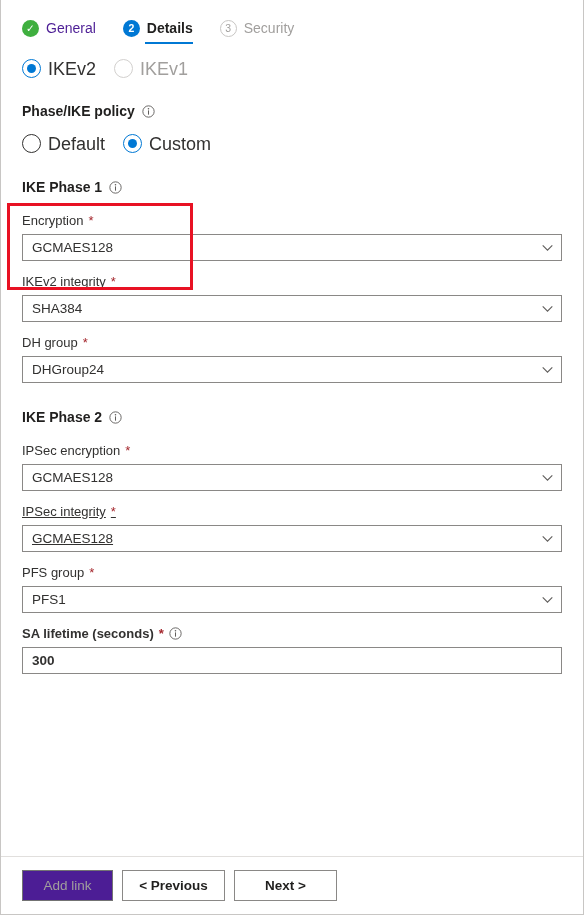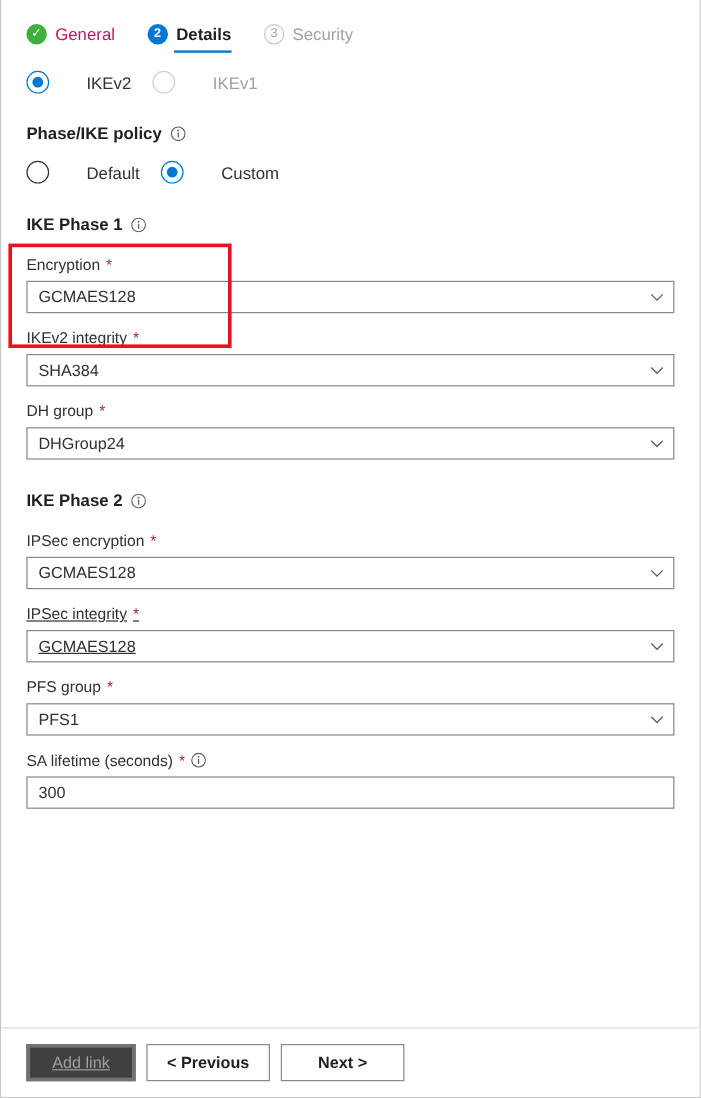--- a/index.html
+++ b/index.html
@@ -69,21 +69,21 @@
   .tab {
     display: flex;
     align-items: center;
     gap: 7px;
     padding-bottom: 7px;
     position: relative;
     cursor: pointer;
     font-size: 14px;
   }
   .tab-label { line-height: 18px; }
-  .tab.done .tab-label { color: #be185d; font-weight: 400; }
+  .tab.done .tab-label { color: #4c1d95; font-weight: 400; }
   .tab.active .tab-label { color: #201f1e; font-weight: 700; }
   .tab.disabled .tab-label { color: #a19f9d; font-weight: 400; }
   .tab.active::after {
     content: "";
     position: absolute;
     left: 22px;
     right: 0;
     bottom: 0;
     height: 2.5px;
     background: #0078d4;
@@ -160,21 +160,21 @@
     left: 50%;
     top: 50%;
     width: 9px;
     height: 9px;
     margin-left: -4.5px;
     margin-top: -4.5px;
     border-radius: 50%;
     background: #0078d4;
   }
   .radio.disabled { border-color: #d2d0ce; }
-  .radio-label { font-size: 14px; color: #323130; line-height: 18px; margin-left: 24px; }
+  .radio-label { font-size: 18px; color: #323130; line-height: 18px; }
   .radio-label.disabled { color: #a19f9d; }
 
   .field { }
   .field-label {
     font-size: 13px;
     color: #323130;
     line-height: 17px;
     margin-bottom: 5px;
     display: flex;
     align-items: center;
@@ -238,27 +238,26 @@
     align-items: center;
     justify-content: center;
     padding: 0 15px;
     background: #ffffff;
     border: 1px solid #8a8886;
     color: #201f1e;
     font-weight: 600;
     cursor: pointer;
   }
   .btn.disabled {
-    background: #404040;
-    border: 3px solid #737373;
+    background: #4c1d95;
+    border: 1px solid #737373;
     color: #a19f9d;
     cursor: default;
     font-weight: 400;
     min-width: 91px;
-    text-decoration: underline;
   }
   .btn.nav { min-width: 103px; }
 </style>
 </head>
 <body>
 
 <div class="dialog">
 
 
   <div class="tabs">
@@ -421,21 +420,21 @@
       <div class="control">
         <span class="value">PFS1</span>
         <span class="chevron">
           <svg width="11" height="7" viewBox="0 0 11 7">
               <path d="M0.7 0.8 L5.5 5.6 L10.3 0.8" fill="none" stroke="#605e5c" stroke-width="1.1"></path>
             </svg>
         </span>
       </div>
     </div>
 
-    <div class="field" style="margin-top:12px;">
+    <div class="field" style="margin-top:12px;font-weight:bold;">
       <div class="field-label">
         <span>SA lifetime (seconds)</span>
         <span class="req">*</span>
         <span class="info-icon">
           <svg width="13" height="13" viewBox="0 0 14 14">
             <circle cx="7" cy="7" r="6.1" fill="none" stroke="#605e5c" stroke-width="1"></circle>
             <circle cx="7" cy="4" r="0.85" fill="#605e5c"></circle>
             <rect x="6.45" y="5.8" width="1.1" height="4.6" fill="#605e5c"></rect>
           </svg>
         </span>

